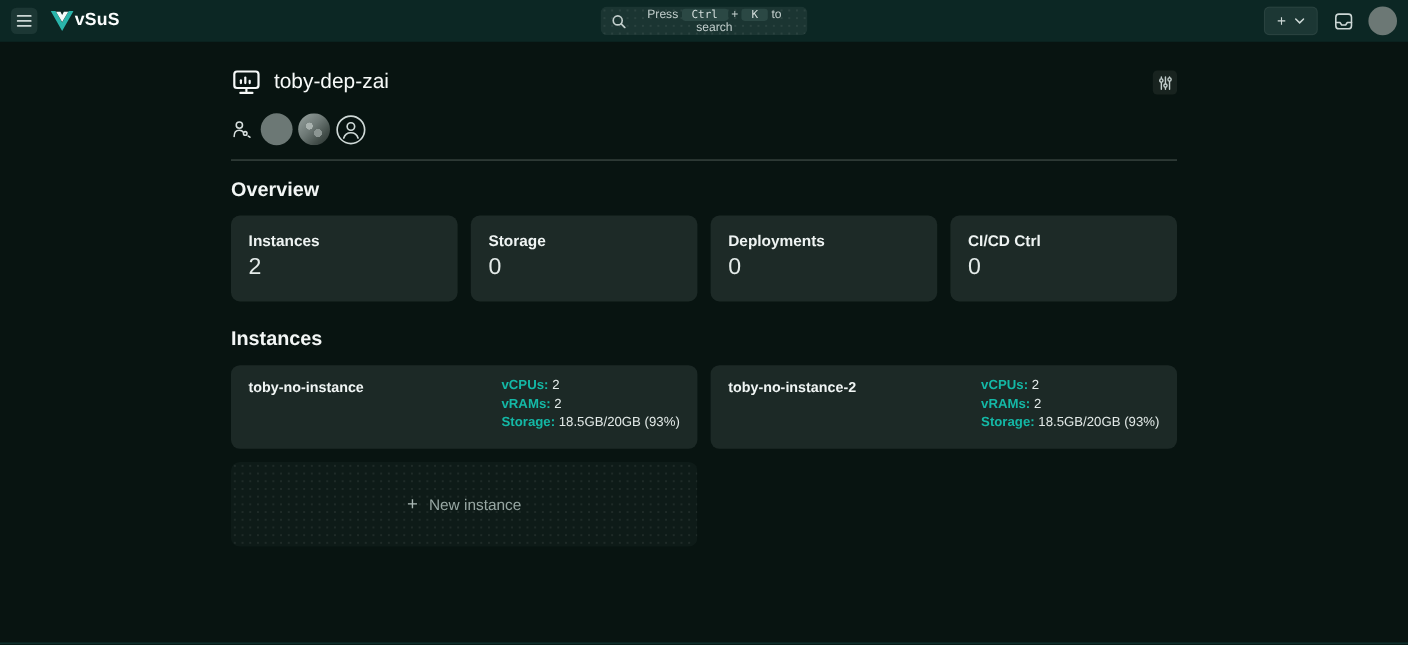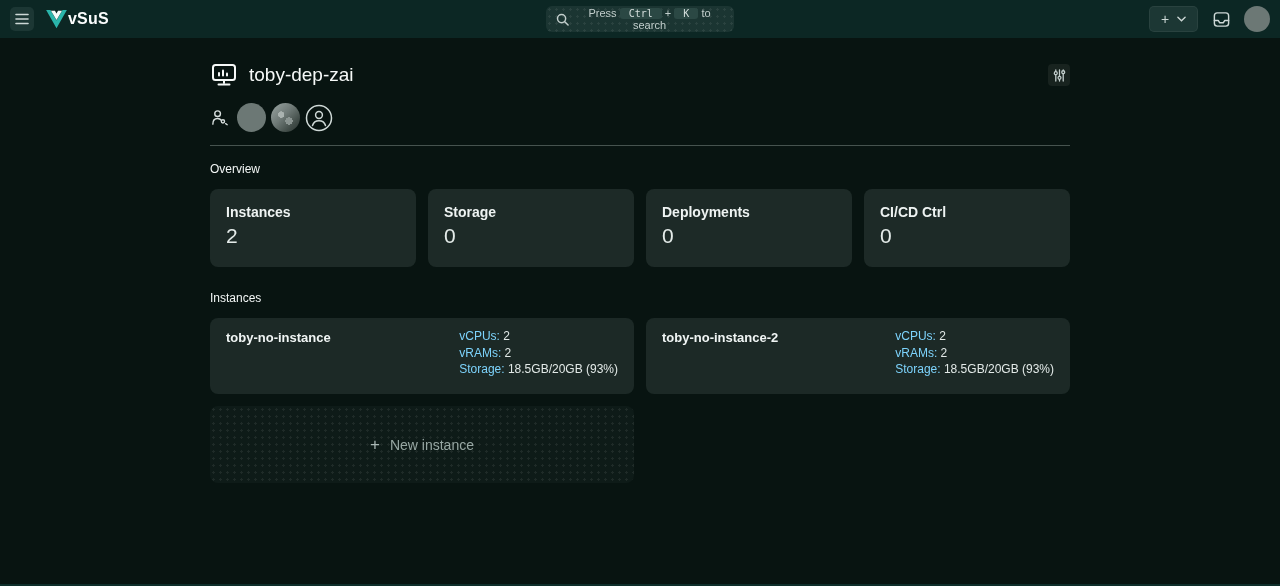--- a/index.html
+++ b/index.html
@@ -111,21 +111,21 @@
     border-radius: 50%;
     background: transparent;
     border: none;
     color: #cfd9d7;
     display: flex; align-items: center; justify-content: center;
     cursor: pointer;
   }
 
   .divider { border: none; border-top: 1px solid #46534f; margin-top: 13px; }
 
-  .section-heading { font-size: 12px; font-weight: normal; color: #f2f6f5; }
+  .section-heading { font-size: 18px; font-weight: bold; color: #f2f6f5; }
   .overview-heading { margin-top: 16px; }
   .instances-heading { margin-top: 24px; }
 
   .stats-grid {
     margin-top: 13px;
     display: grid;
     grid-template-columns: repeat(4, 1fr);
     gap: 12px;
   }
   .stat-card {
@@ -147,21 +147,21 @@
     background: #1c2926;
     border-radius: 8px;
     height: 76px;
     padding: 10px 16px;
     display: flex;
     justify-content: space-between;
     cursor: pointer;
   }
   .inst-name { font-size: 13px; font-weight: bold; color: #f0f5f4; padding-top: 2px; }
   .inst-specs { font-size: 12px; line-height: 16.5px; text-align: left; }
-  .spec-label { color: #7dd3fc; }
+  .spec-label { color: #14b8a6; font-weight: bold; }
   .spec-value { color: #e2e9e7; }
 
   .new-instance-btn {
     margin-top: 12px;
     width: calc(50% - 6px);
     height: 77px;
     border: none;
     border-radius: 8px;
     background-color: #0e1b18;
     color: #97a7a3;

